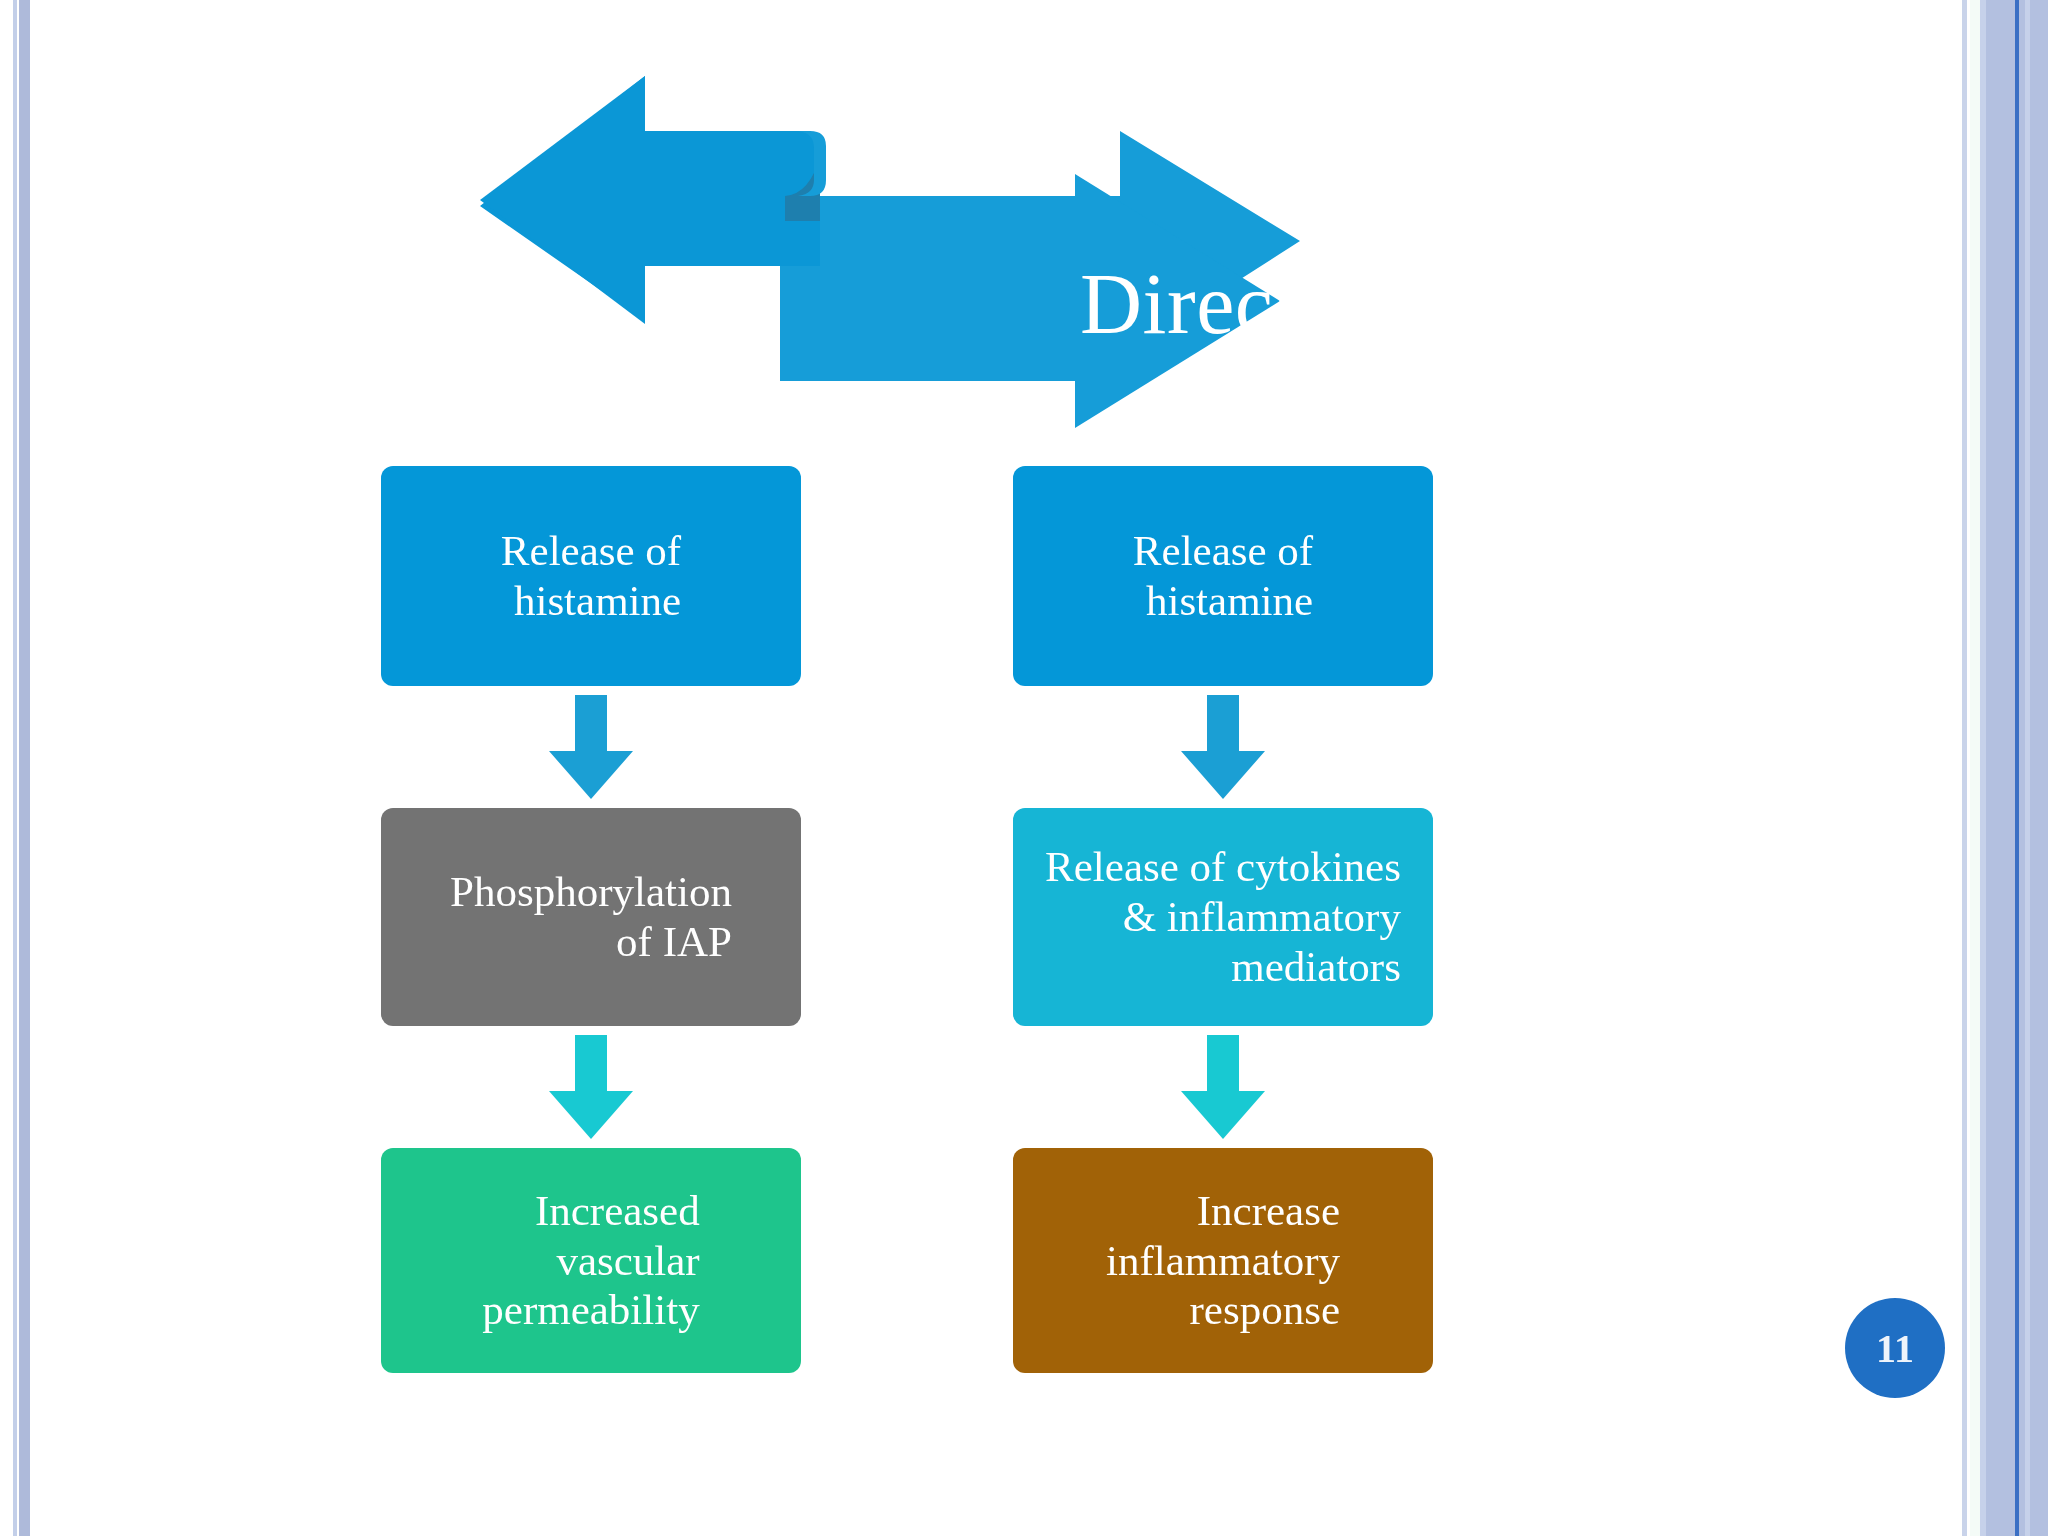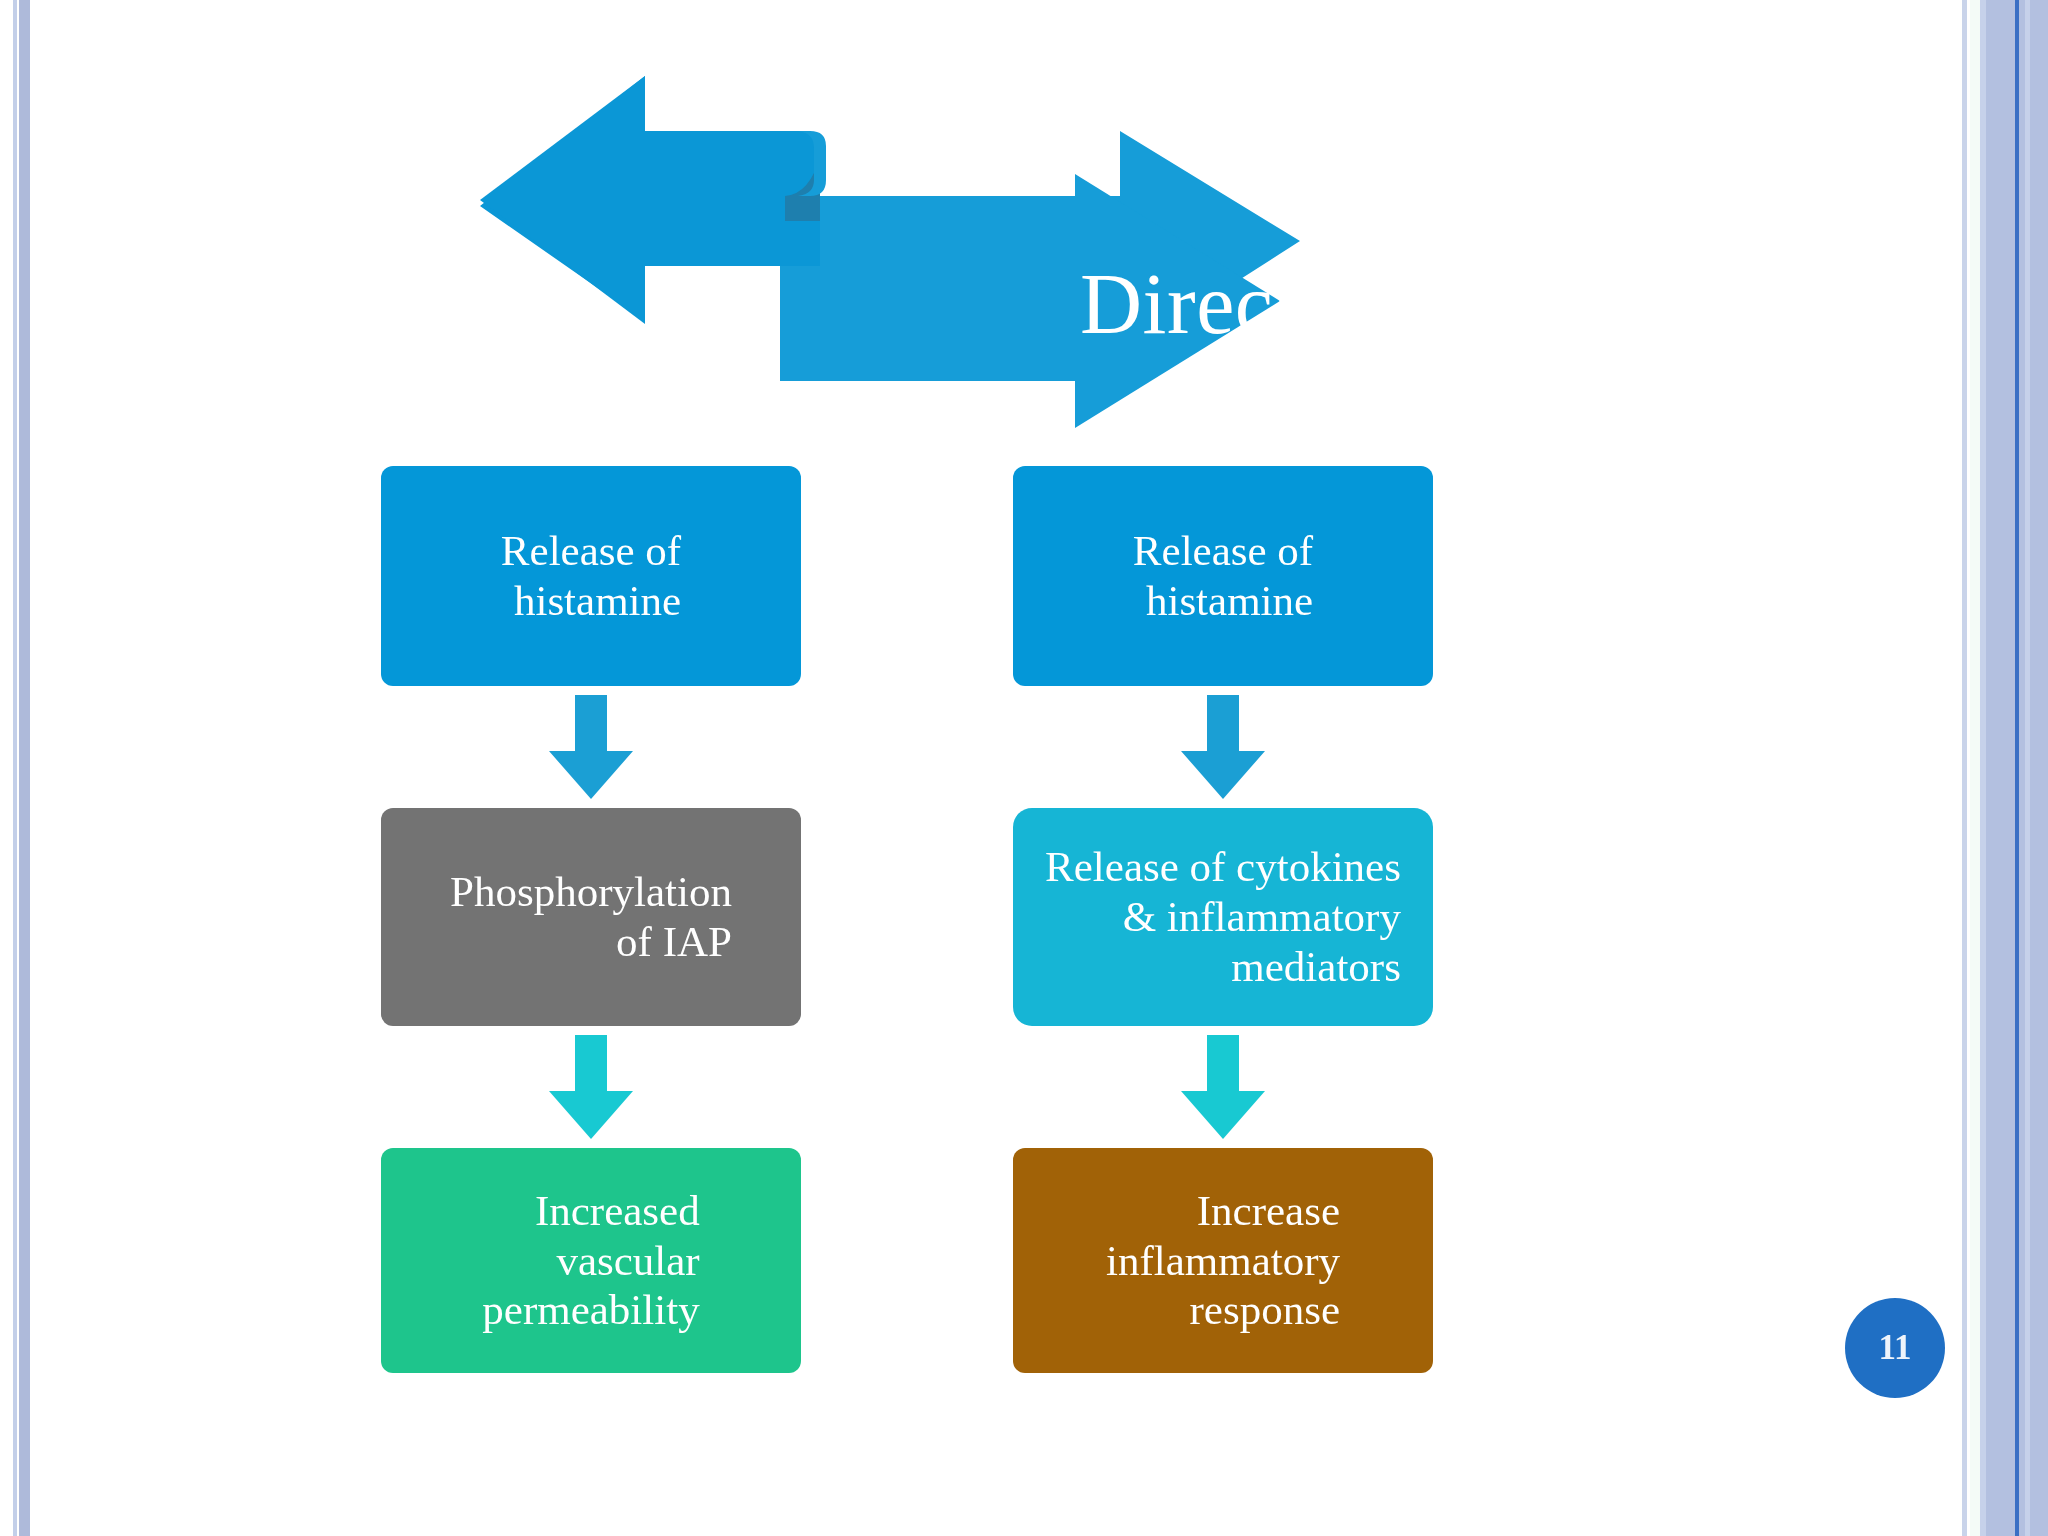--- a/index.html
+++ b/index.html
@@ -146,21 +146,21 @@
     left: 1845px;
     top: 1298px;
     width: 100px;
     height: 100px;
     border-radius: 50%;
     background: #1f6fc4;
     display: flex;
     align-items: center;
     justify-content: center;
     color: #eef4fb;
-    font-size: 35px;
+    font-size: 40px;
     font-weight: bold;
     font-family: "Liberation Serif", "DejaVu Serif", serif;
   }
 </style>
 </head>
 <body>
 
 <div class="canvas">
 
   <div class="slide-border-left">
@@ -212,21 +212,21 @@
   <div class="flow-col right">
 
     <div class="flow-box box-h1" style="background: rgb(4, 151, 216);">Release of<br>histamine</div>
 
     <div class="connector">
       <svg width="84" height="104" viewBox="0 0 84 104">
         <path d="M 26 0 L 58 0 L 58 56 L 84 56 L 42 104 L 0 56 L 26 56 Z" fill="#1b9fd4"></path>
       </svg>
     </div>
 
-    <div class="flow-box box-h2" style="background: rgb(22, 181, 213); border-radius: 19px;">Release of cytokines<br>&amp; inflammatory<br>mediators</div>
+    <div class="flow-box box-h2" style="background: rgb(22, 181, 213);">Release of cytokines<br>&amp; inflammatory<br>mediators</div>
 
     <div class="connector">
       <svg width="84" height="104" viewBox="0 0 84 104">
         <path d="M 26 0 L 58 0 L 58 56 L 84 56 L 42 104 L 0 56 L 26 56 Z" fill="#18c9d2"></path>
       </svg>
     </div>
 
     <div class="flow-box box-h3" style="background: #a16207;">Increase<br>inflammatory<br>response</div>
   </div>
 

